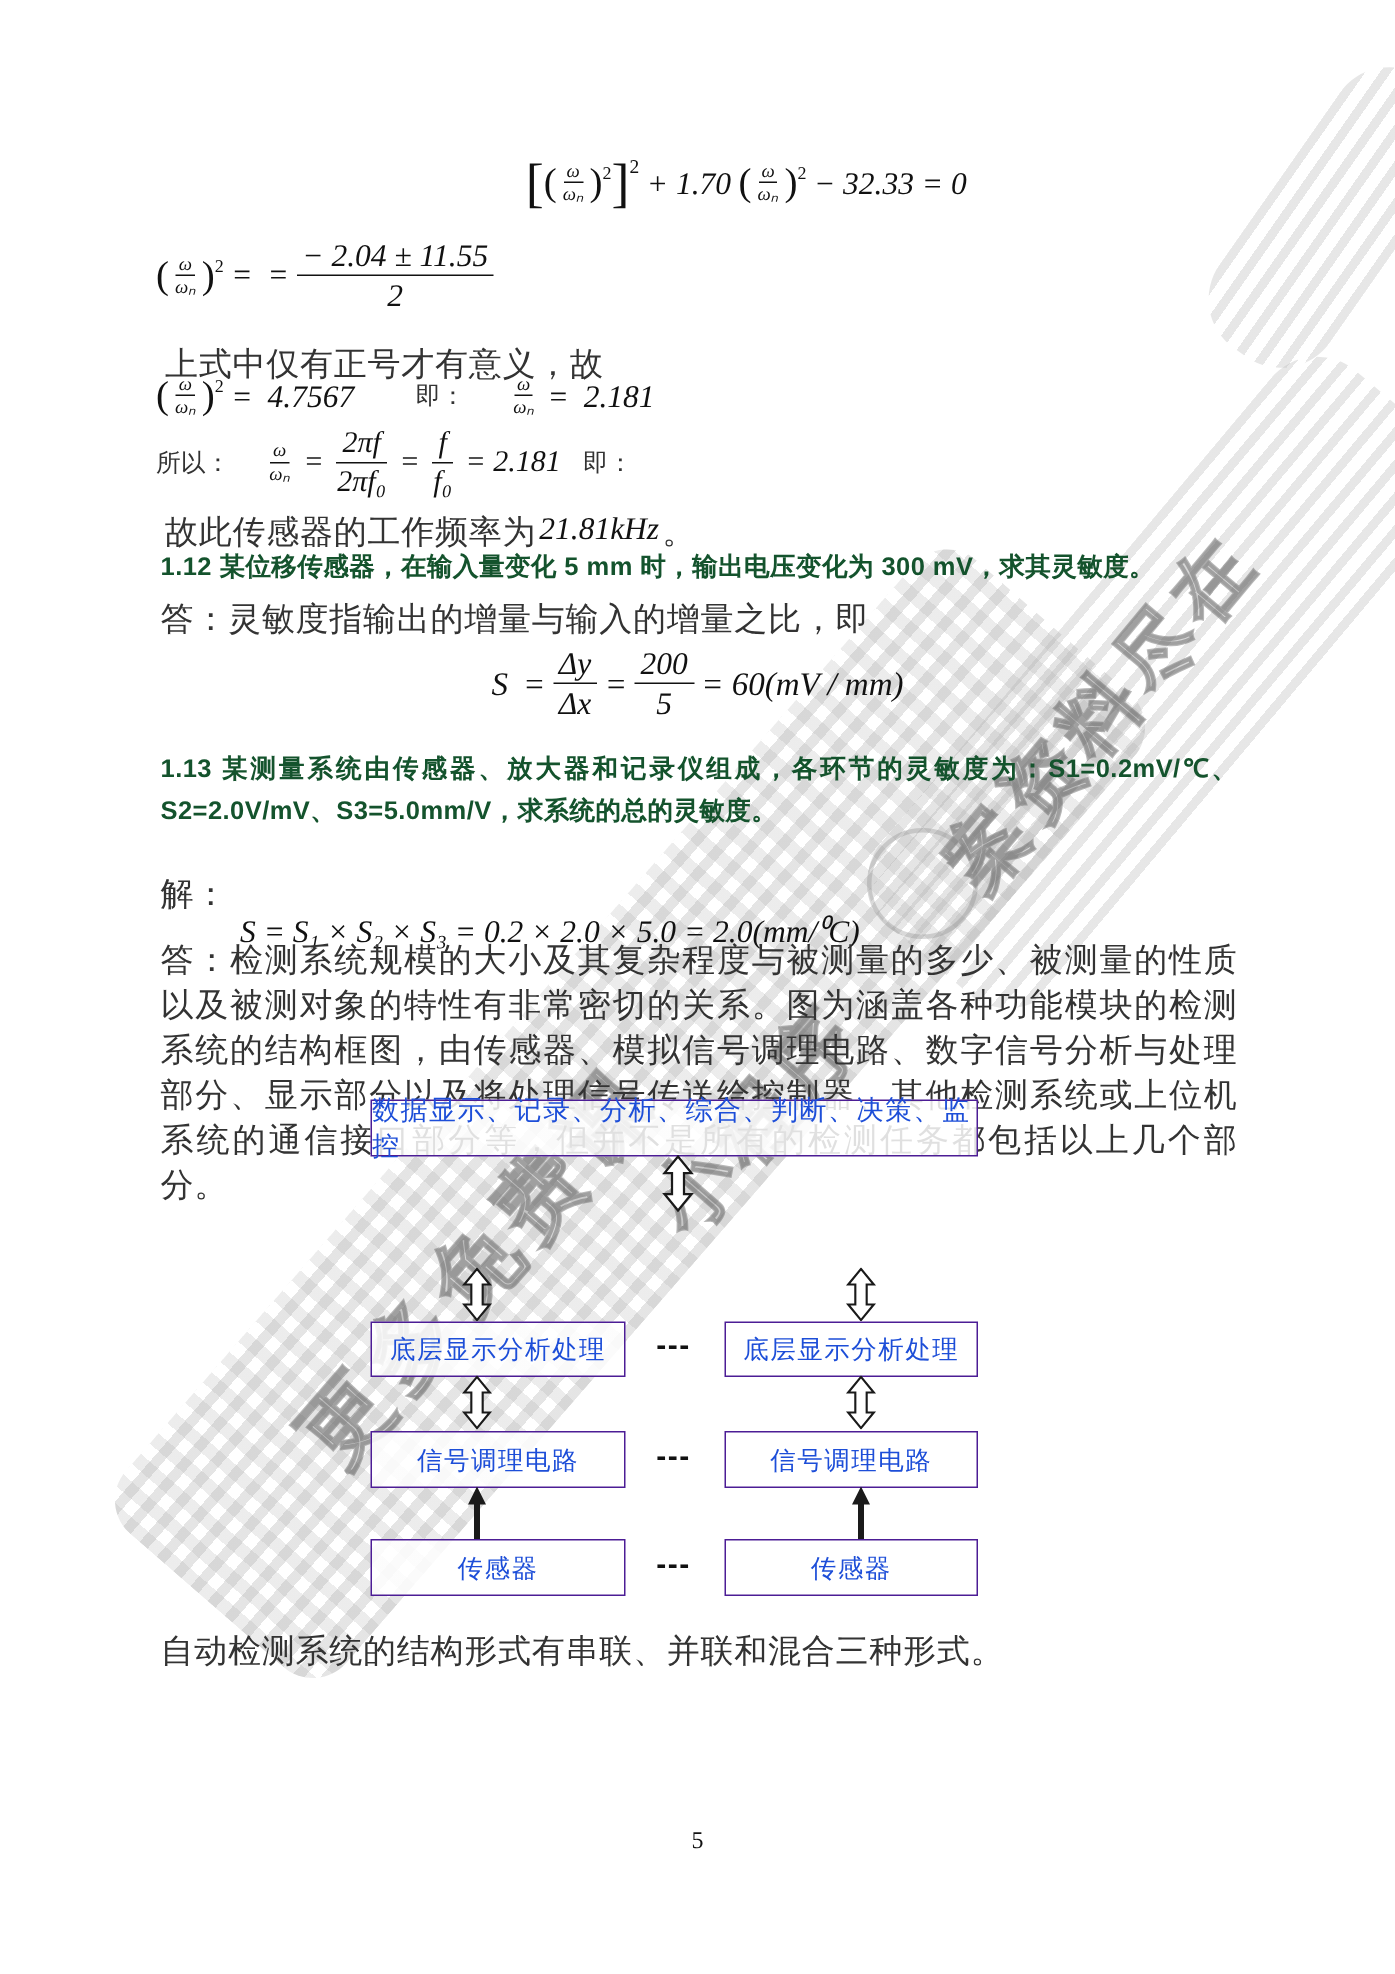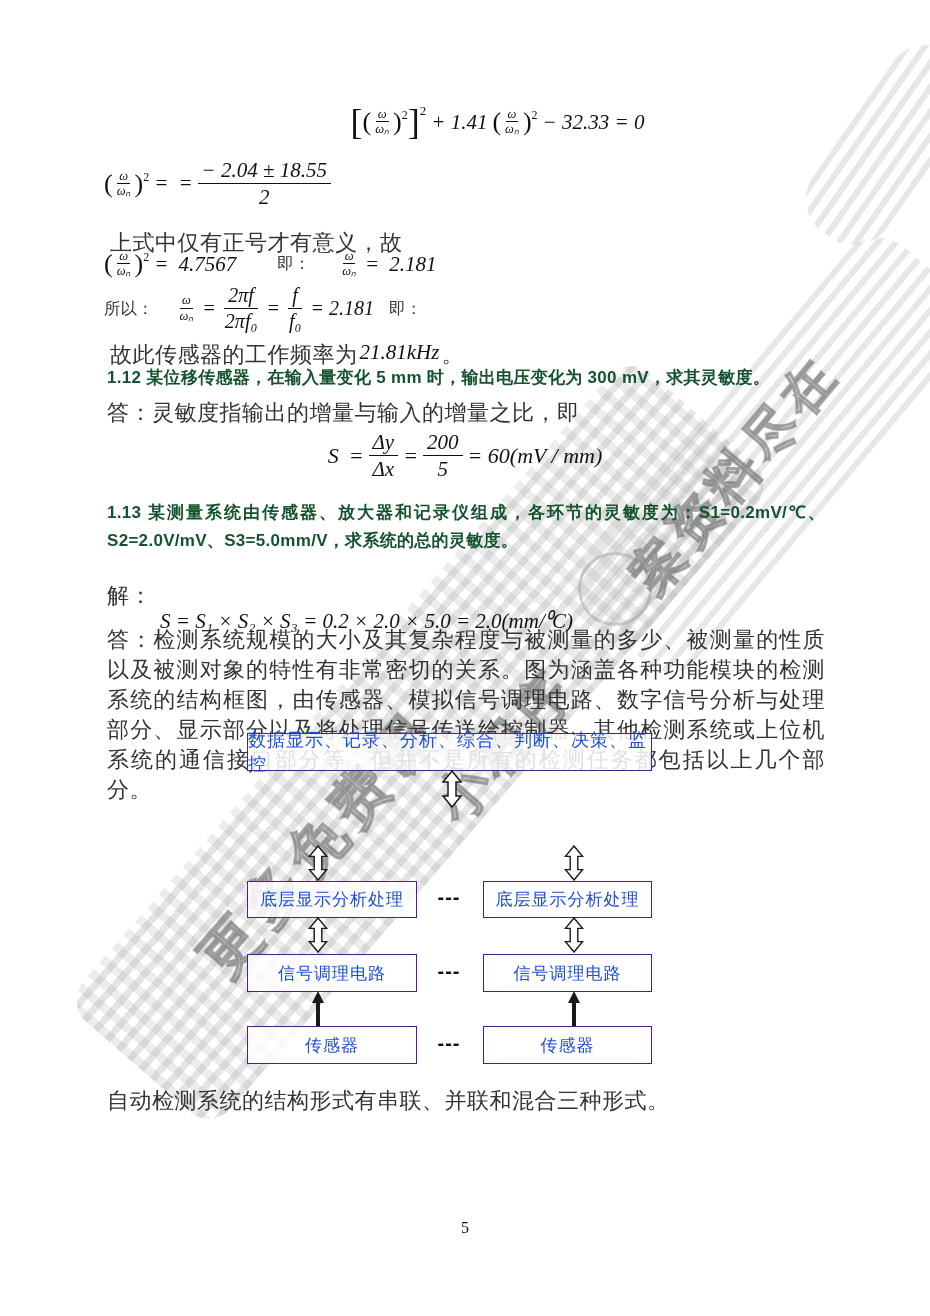--- a/index.html
+++ b/index.html
@@ -70,21 +70,21 @@
       <span class="br">(</span>
       <span class="frac sm">
         <span class="num">ω</span>
         <span class="den">ωₙ</span>
       </span>
       <span class="br">)</span>
       <sup>2</sup>
     </span>
     <span class="bigbr">]</span>
     <span class="osup">2</span>
-    <span class="tok">+ 1.41</span>
+    <span class="tok">+ 1.70</span>
     <span class="pfrac">
       <span class="br">(</span>
       <span class="frac sm">
         <span class="num">ω</span>
         <span class="den">ωₙ</span>
       </span>
       <span class="br">)</span>
       <sup>2</sup>
     </span>
     <span class="tok">− 32.33 = 0</span>
@@ -96,21 +96,21 @@
       <span class="frac sm">
         <span class="num">ω</span>
         <span class="den">ωₙ</span>
       </span>
       <span class="br">)</span>
       <sup>2</sup>
     </span>
     <span class="tok">=</span>
     <span class="tok">=</span>
     <span class="frac big">
-      <span class="num">− 2.04 ± 18.55</span>
+      <span class="num">− 2.04 ± 11.55</span>
       <span class="den">2</span>
     </span>
   </div>
 
   <div class="abs ans" style="top:228px;left:110px;">上式中仅有正号才有意义，故</div>
 
   <div class="abs math" style="top:250px;left:104px;font-size:21px;">
     <span class="pfrac">
       <span class="br">(</span>
       <span class="frac sm">

